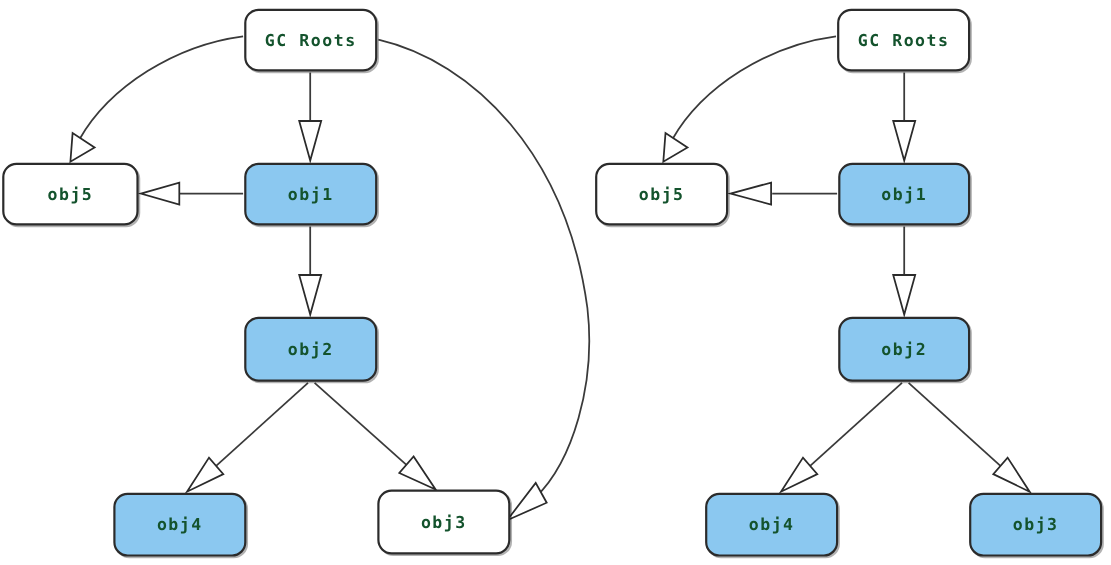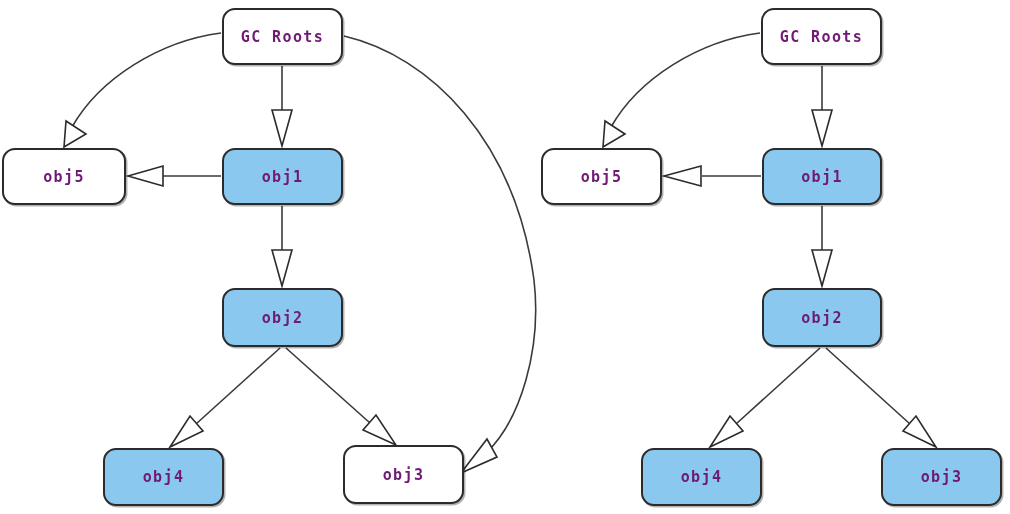--- a/index.html
+++ b/index.html
@@ -29,21 +29,21 @@
     box-sizing: border-box;
     border: 2px solid #2b2b2b;
     border-radius: 13px;
     display: flex;
     align-items: center;
     justify-content: center;
     font-family: "DejaVu Sans Mono", monospace;
     font-size: 15px;
     font-weight: bold;
     letter-spacing: 1.4px;
-    color: #701a75;
+    color: #14532d;
     background: #ffffff;
     box-shadow: 1.5px 1.5px 0 rgba(0,0,0,0.30);
     z-index: 3;
   }
   .node.blue { background: #8BC8F0; }
   .node.white { background: #ffffff; }
   .node-label { pointer-events: none; }
   .edge-path {
     fill: none;
     stroke: #3a3a3a;

